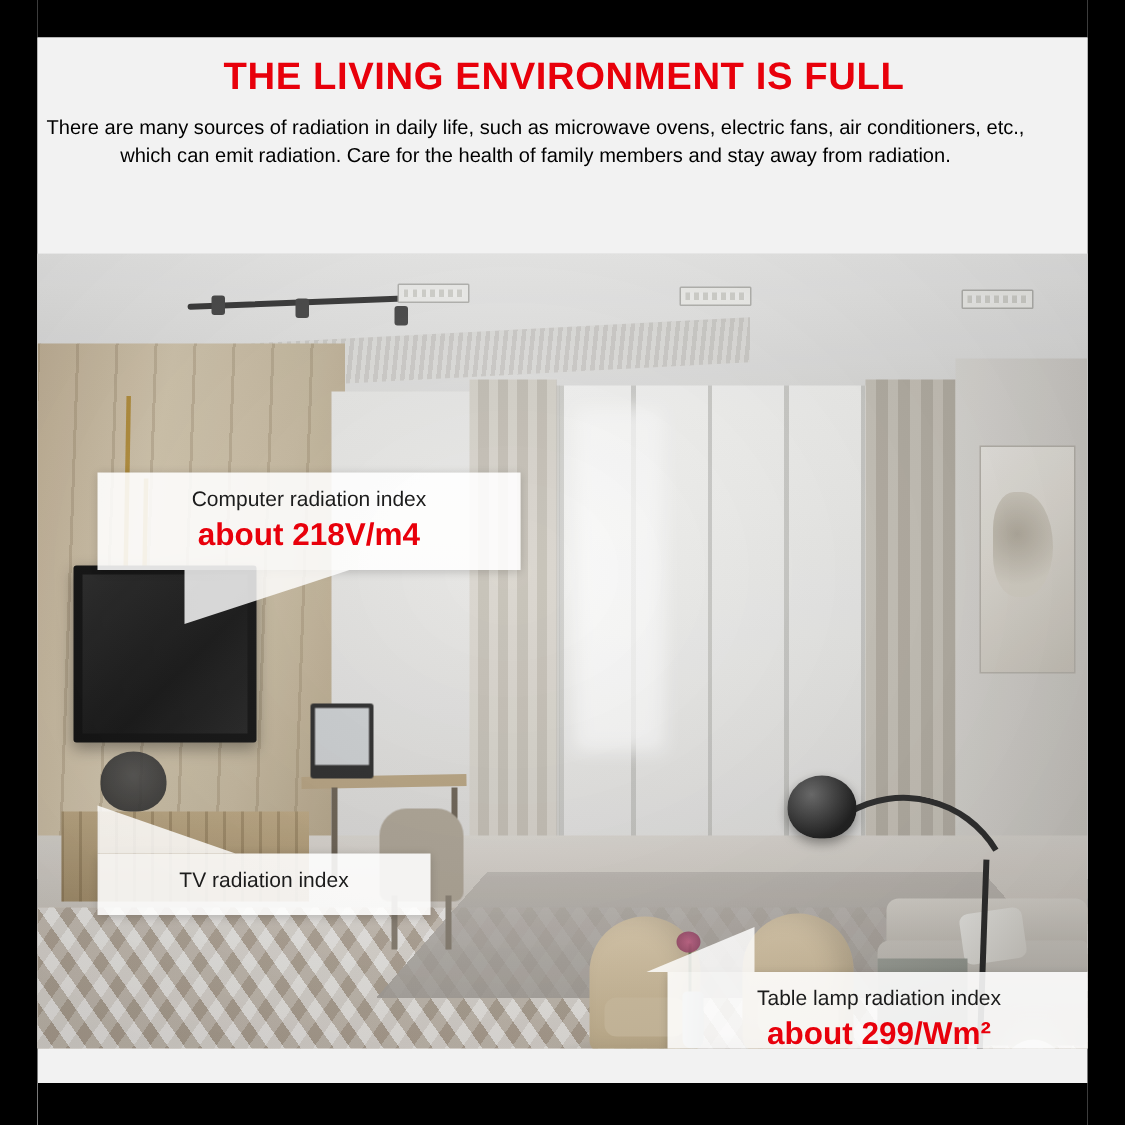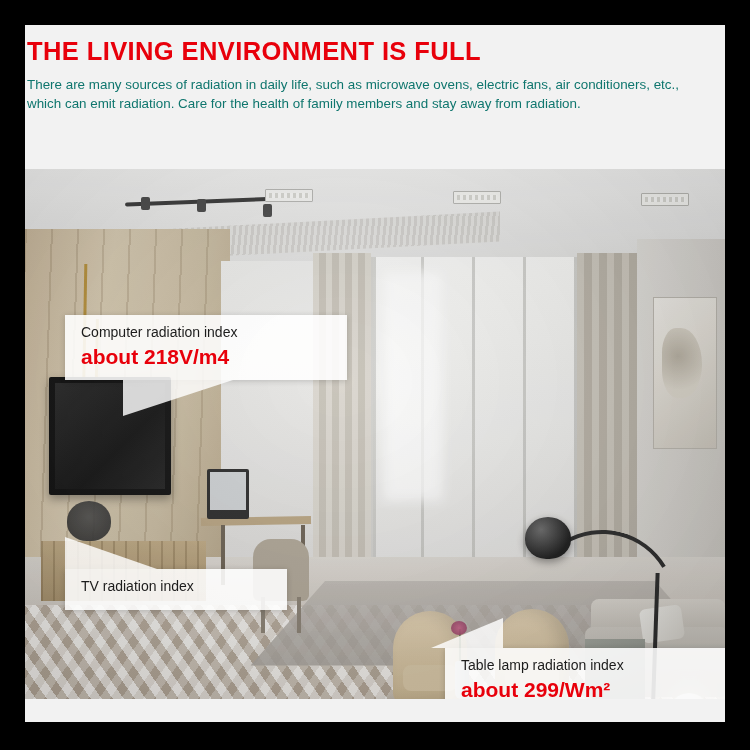--- a/index.html
+++ b/index.html
@@ -35,40 +35,41 @@
     left: 0; right: 0; bottom: 0;
     height: 28px;
     background: #000;
   }
   .content {
     position: absolute;
     left: 0; top: 25px;
     width: 700px;
     height: 561px;
     background: #f2f2f2;
+    text-align: center;
   }
   .headline {
     margin: 0;
     padding: 10px 0 0 2px;
     color: #e8000b;
     font-weight: bold;
     font-size: 25.5px;
     line-height: 1.28;
     letter-spacing: 0.4px;
     font-stretch: condensed;
     text-transform: uppercase;
     font-family: "Liberation Sans Narrow", "Liberation Sans", sans-serif;
   }
   .headline .l2 {
     display: block;
   }
   .subtext {
     margin: 7px 0 0 2px;
     width: 660px;
-    color: #0f766e;
+    color: #000000;
     font-size: 13.4px;
     line-height: 1.42;
   }
   .photo {
     position: absolute;
     left: 0;
     top: 144px;
     width: 700px;
     height: 530px;
     overflow: hidden;

